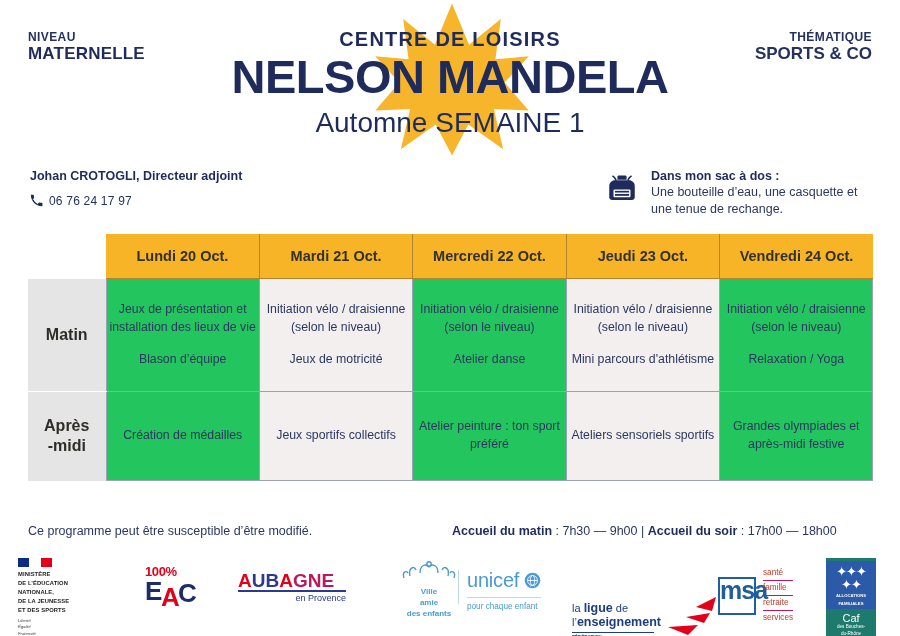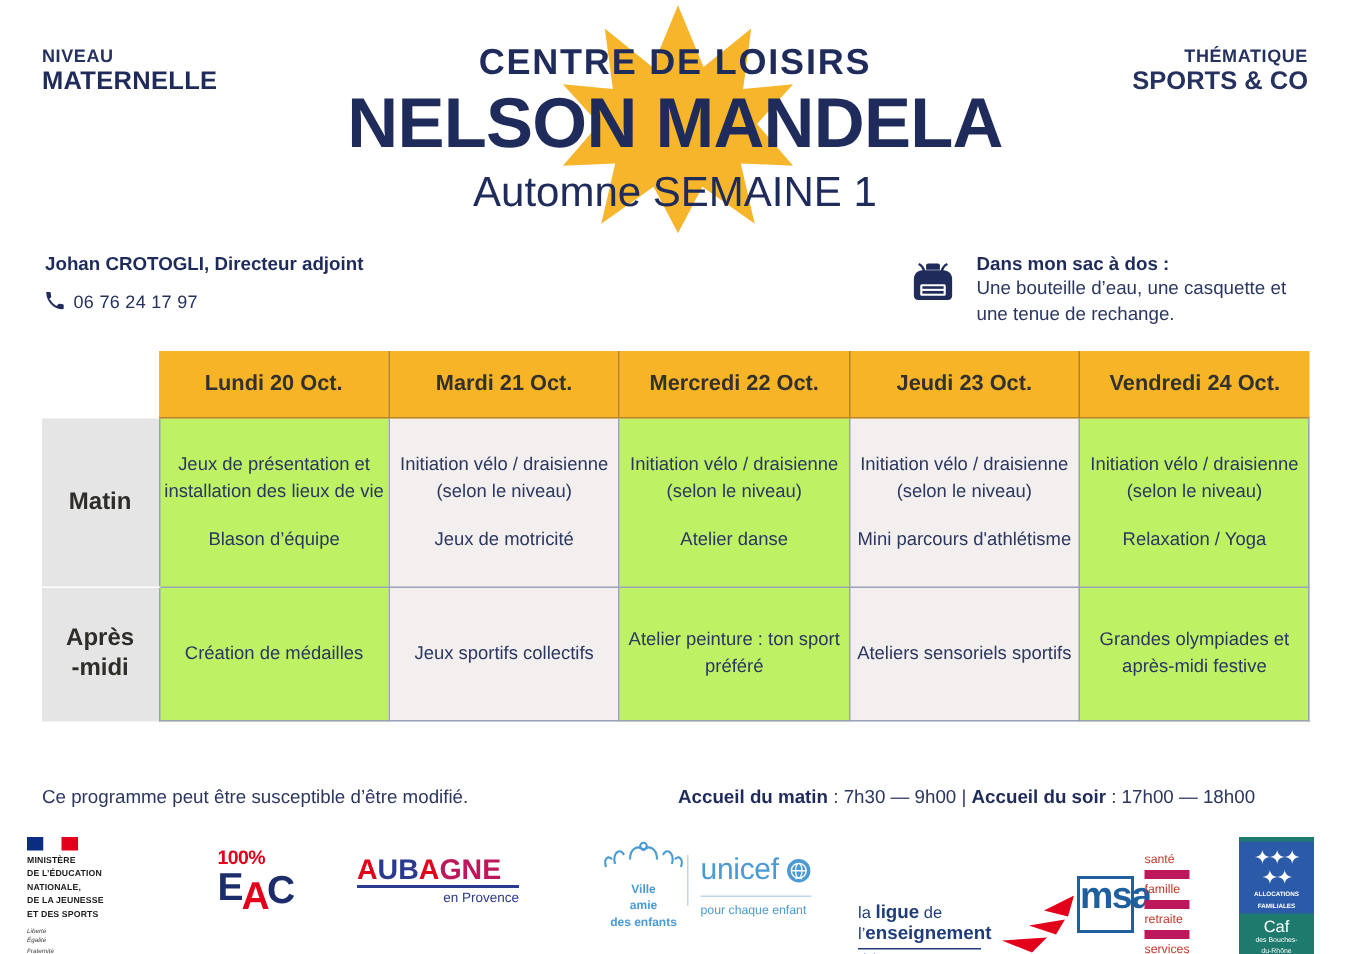--- a/index.html
+++ b/index.html
@@ -71,21 +71,21 @@
     width: 160px;
     height: 155px;
     margin-left: -78px;
     z-index: 0;
   }
   .title-text {
     position: relative;
     z-index: 2;
   }
   .t-centre {
-    font-size: 24px;
+    font-size: 20px;
     font-weight: bold;
     letter-spacing: 1.2px;
     color: #1f2b5b;
     padding-top: 28px;
   }
   .t-name {
     font-size: 47px;
     font-weight: bold;
     letter-spacing: -0.5px;
     color: #1f2b5b;
@@ -192,21 +192,21 @@
   .cell {
     text-align: center;
     font-size: 12.3px;
     line-height: 1.45;
     color: #2b3760;
     border-right: 1px solid #9aa1b8;
     border-bottom: 1px solid #9aa1b8;
     padding: 10px 9px;
   }
   .cell.alt { background: #f3efee; }
-  .cell.plain { background: #bef264; }
+  .cell.plain { background: #22c55e; }
   .cell.first { border-left: 1px solid #9aa1b8; }
   .cell.last { border-right: 1px solid #9aa1b8; }
   .row-morning .cell { height: 112px; }
   .row-afternoon .cell { height: 88px; }
   .cell .g2 { margin-top: 15px; }
 
   
   .footnote {
     position: absolute;
     left: 28px;
@@ -297,21 +297,21 @@
     color: #1f5f9e;
     font-size: 25px;
     font-weight: bold;
     line-height: 0.78;
     text-align: center;
     padding-top: 2px;
     box-sizing: border-box;
     letter-spacing: -1px;
   }
   .msa-words { font-size: 8.2px; color: #c03a2b; line-height: 1.72; }
-  .msa-words div { border-bottom: 6px solid #be185d; }
+  .msa-words div { border-bottom: 1px solid #be185d; }
 
   
   .l-caf { left: 826px; top: 6px; width: 50px; background: #1f7a6e; text-align: center; padding: 3px 0 4px; }
   .caf-top { background: #2b5ba8; padding: 4px 0 3px; }
   .caf-star { font-size: 13px; color: #ffffff; letter-spacing: -1px; line-height: 1; }
   .caf-af { font-size: 4.2px; color: #ffffff; font-weight: bold; line-height: 1.35; margin-top: 2px; }
   .caf-word { font-size: 11px; color: #ffffff; margin-top: 3px; }
   .caf-sub { font-size: 4.6px; color: #ffffff; line-height: 1.45; }
 </style>
 </head>

